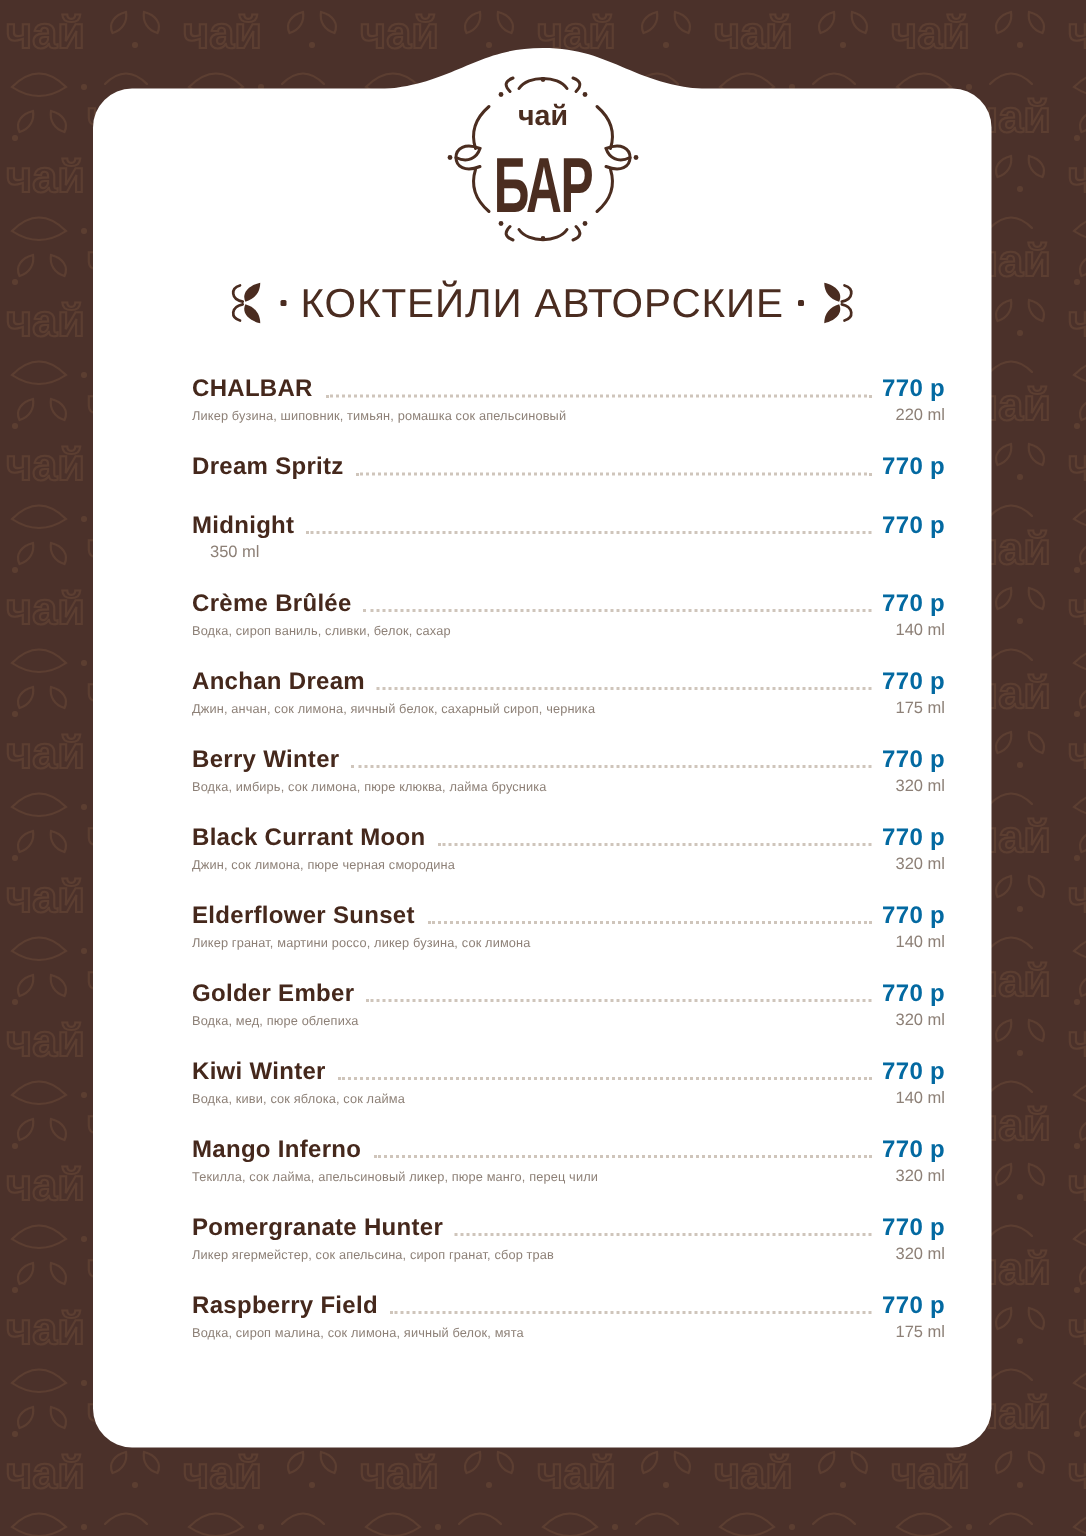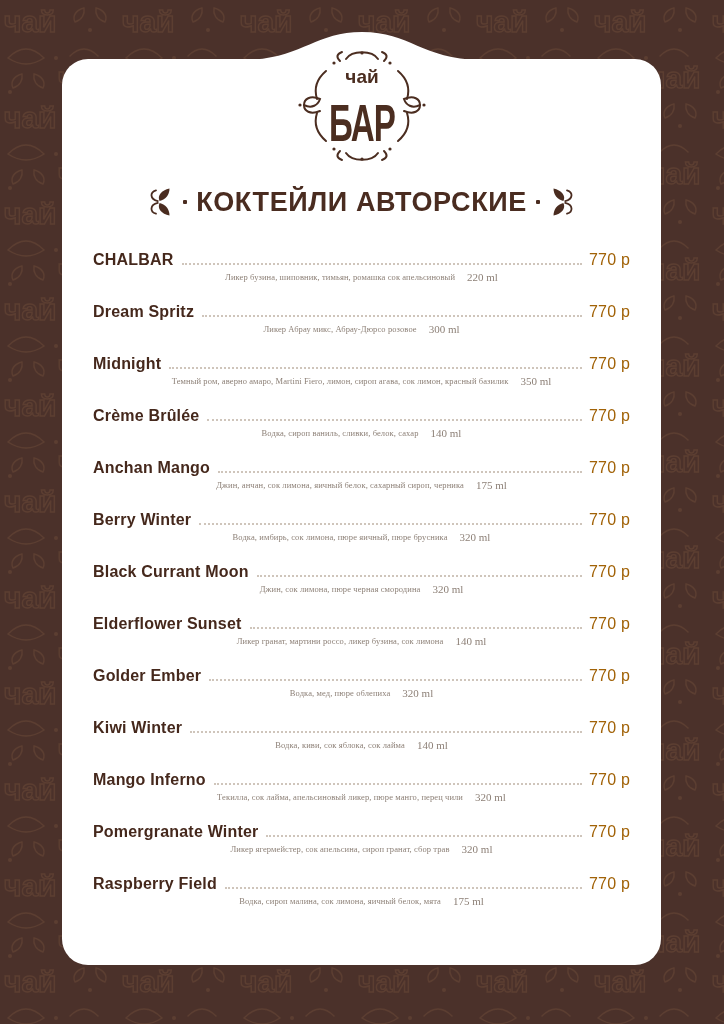--- a/index.html
+++ b/index.html
@@ -45,67 +45,66 @@
   .title-row {
     margin-top: 126px;
     display: flex;
     align-items: center;
     justify-content: center;
     gap: 9px;
   }
   .title {
     margin: 0;
     font-size: 27px;
-    font-weight: bold;
+    font-weight: normal;
     letter-spacing: 0.6px;
     color: #4a2c20;
     white-space: nowrap;
   }
   .title-dot {
     width: 4px; height: 4px;
     border-radius: 1px;
     background: #4a2c20;
     display: inline-block;
   }
 
   .menu-list { margin-top: 31px; }
 
-  .menu-item { margin-bottom: 20px; }
+  .menu-item { margin-bottom: 20px; margin-left: 35px; }
   .item-top {
     display: flex;
     align-items: flex-end;
   }
   .item-name {
     font-size: 16px;
     font-weight: bold;
     color: #45281c;
     letter-spacing: 0.2px;
     white-space: nowrap;
     line-height: 19px;
   }
   .item-leader {
     flex: 1;
     border-bottom: 2px dotted #cfc5bb;
     margin: 0 7px 4px 8px;
     min-width: 20px;
   }
   .item-price {
     font-size: 16px;
-    font-weight: normal;
-    color: #a16207;
+    font-weight: bold;
+    color: #0369a1;
     letter-spacing: 0.2px;
     white-space: nowrap;
     line-height: 19px;
   }
   .item-bottom {
     display: flex;
-    justify-content: center;
+    justify-content: space-between;
     align-items: flex-start;
     margin-top: 3px;
-    font-family: Liberation Serif, serif;
   }
   .item-desc {
     font-size: 8.5px;
     color: #8d8077;
     letter-spacing: 0.1px;
     line-height: 10px;
     max-width: 440px;
   }
   .item-volume {
     font-size: 11px;
@@ -217,70 +216,65 @@
       <span class="item-volume">220 ml</span>
     </div>
   </div>
 
   <div class="menu-item">
     <div class="item-top">
       <span class="item-name">Dream Spritz</span>
       <span class="item-leader"></span>
       <span class="item-price">770 р</span>
     </div>
-    <div class="item-bottom">
-      <span class="item-desc">Ликер Абрау микс, Абрау-Дюрсо розовое</span>
-      <span class="item-volume">300 ml</span>
-    </div>
   </div>
 
   <div class="menu-item">
     <div class="item-top">
       <span class="item-name">Midnight</span>
       <span class="item-leader"></span>
       <span class="item-price">770 р</span>
     </div>
     <div class="item-bottom">
-      <span class="item-desc">Темный ром, аверно амаро, Martini Fiero, лимон, сироп агава, сок лимон, красный базилик</span>
       <span class="item-volume">350 ml</span>
     </div>
   </div>
 
   <div class="menu-item">
     <div class="item-top">
       <span class="item-name">Crème Brûlée</span>
       <span class="item-leader"></span>
       <span class="item-price">770 р</span>
     </div>
     <div class="item-bottom">
       <span class="item-desc">Водка, сироп ваниль, сливки, белок, сахар</span>
       <span class="item-volume">140 ml</span>
     </div>
   </div>
 
   <div class="menu-item">
     <div class="item-top">
-      <span class="item-name">Anchan Mango</span>
+      <span class="item-name">Anchan Dream</span>
       <span class="item-leader"></span>
       <span class="item-price">770 р</span>
     </div>
     <div class="item-bottom">
       <span class="item-desc">Джин, анчан, сок лимона, яичный белок, сахарный сироп, черника</span>
       <span class="item-volume">175 ml</span>
     </div>
   </div>
 
   <div class="menu-item">
     <div class="item-top">
       <span class="item-name">Berry Winter</span>
       <span class="item-leader"></span>
       <span class="item-price">770 р</span>
     </div>
     <div class="item-bottom">
-      <span class="item-desc">Водка, имбирь, сок лимона, пюре яичный, пюре брусника</span>
+      <span class="item-desc">Водка, имбирь, сок лимона, пюре клюква, лайма брусника</span>
       <span class="item-volume">320 ml</span>
     </div>
   </div>
 
   <div class="menu-item">
     <div class="item-top">
       <span class="item-name">Black Currant Moon</span>
       <span class="item-leader"></span>
       <span class="item-price">770 р</span>
     </div>
@@ -333,21 +327,21 @@
       <span class="item-price">770 р</span>
     </div>
     <div class="item-bottom">
       <span class="item-desc">Текилла, сок лайма, апельсиновый ликер, пюре манго, перец чили</span>
       <span class="item-volume">320 ml</span>
     </div>
   </div>
 
   <div class="menu-item">
     <div class="item-top">
-      <span class="item-name">Pomergranate Winter</span>
+      <span class="item-name">Pomergranate Hunter</span>
       <span class="item-leader"></span>
       <span class="item-price">770 р</span>
     </div>
     <div class="item-bottom">
       <span class="item-desc">Ликер ягермейстер, сок апельсина, сироп гранат, сбор трав</span>
       <span class="item-volume">320 ml</span>
     </div>
   </div>
 
   <div class="menu-item">

